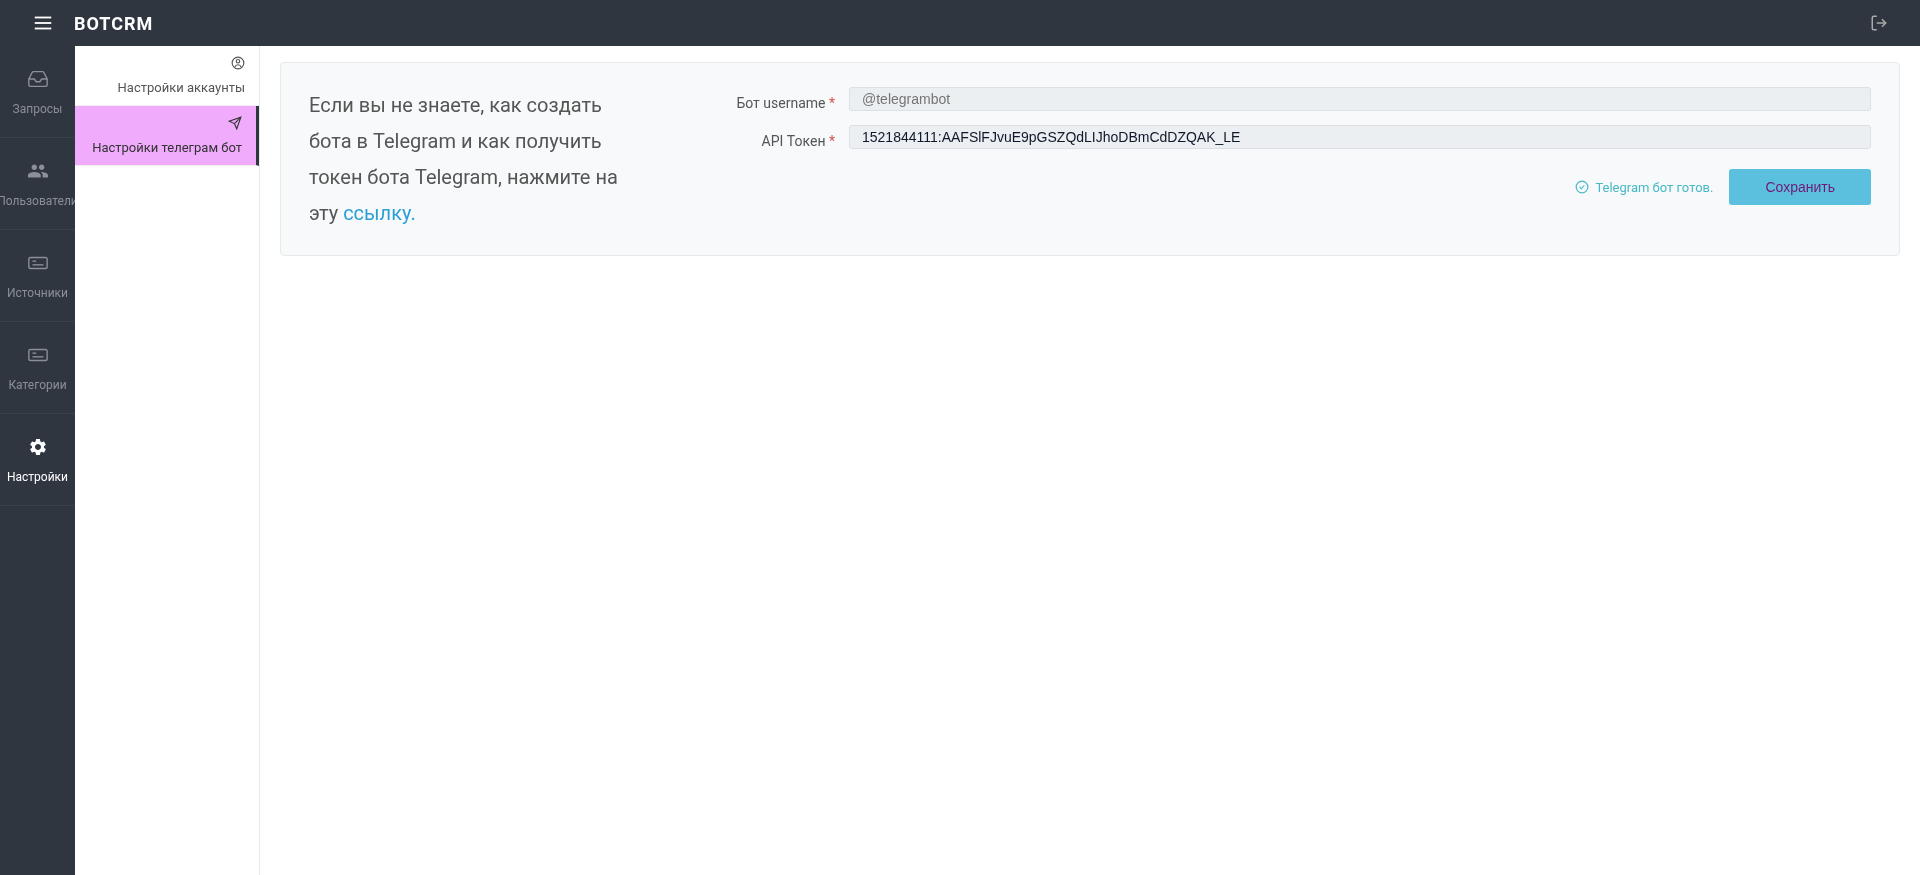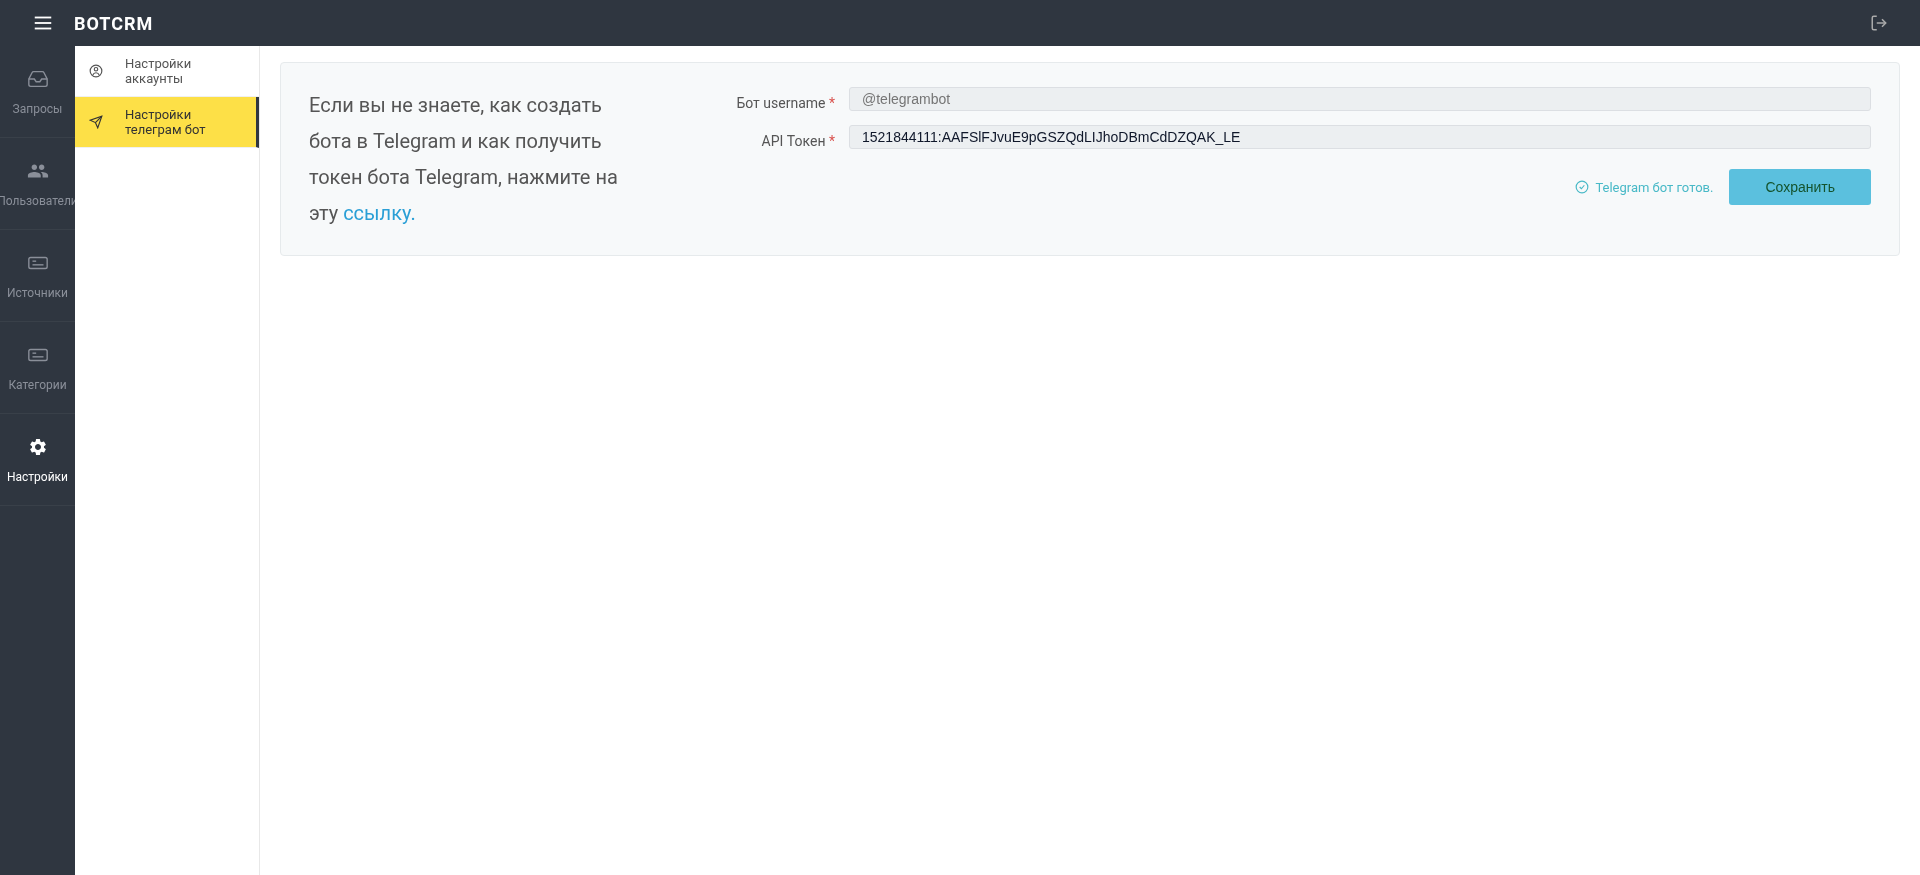--- a/index.html
+++ b/index.html
@@ -13,40 +13,40 @@
     
     .layout { display: flex; height: calc(100% - 46px); }
     
     .sidebar-main { width: 75px; background: #2f3640; display: flex; flex-direction: column; }
     .sidebar-item { height: 92px; display: flex; flex-direction: column; align-items: center; justify-content: center; gap: 12px; color: #8a8f99; border-bottom: 1px solid rgba(255,255,255,0.05); cursor: pointer; font-size: 12px; }
     .sidebar-item.active { color: #fff; }
     .sidebar-item .icon { width: 22px; height: 22px; display: flex; align-items: center; justify-content: center; }
     .sidebar-item .label { font-size: 12px; }
     
     .sidebar-sub { width: 185px; background: #fff; border-right: 1px solid #e8e8e8; }
-    .sub-item { display: flex; align-items: center; gap: 22px; padding: 10px 14px; color: #555; font-size: 13px; cursor: pointer; border-bottom: 1px solid #f0f0f0; }
-    .sub-item.active { background: #fde047; border-right: 3px solid #2f3640; color: #333; }
+    .sub-item { display: flex; align-items: flex-end; gap: 10px; padding: 10px 14px; color: #555; font-size: 13px; cursor: pointer; border-bottom: 1px solid #f0f0f0; flex-direction: column; }
+    .sub-item.active { background: #f0abfc; border-right: 3px solid #2f3640; color: #333; }
     .sub-item .sub-icon { width: 14px; height: 14px; display: flex; align-items: center; justify-content: center; }
     
     .content { flex: 1; padding: 16px 20px; background: #fff; }
     .card { background: #f7f9fa; border: 1px solid #e6eaec; border-radius: 4px; padding: 24px 28px; }
     .card-body { display: flex; gap: 40px; }
     .card-left { width: 340px; flex-shrink: 0; }
     .card-title { font-size: 17px; font-weight: 700; color: #333; margin-bottom: 14px; }
     .card-text { font-size: 20px; color: #555; line-height: 1.8; }
     .card-text a { color: #2a9fd6; text-decoration: none; }
     
     .card-right { flex: 1; }
     .form-row { display: flex; align-items: flex-end; margin-bottom: 14px; }
     .form-label { width: 160px; text-align: right; padding-right: 14px; font-size: 14px; color: #555; }
     .form-label .req { color: #d9534f; }
     .form-input { flex: 1; height: 24px; border: 1px solid #dcdfe3; border-radius: 3px; padding: 0 12px; font-size: 14px; background: #eceff1; color: #0f172a; }
     .form-actions { display: flex; justify-content: flex-end; align-items: center; gap: 16px; margin-top: 20px; }
     .status { color: #48b9c7; font-size: 13px; display: flex; align-items: center; gap: 6px; justify-content: space-between; }
-    .btn-save { background: #5bc0de; color: #14532d; border: none; border-radius: 3px; padding: 10px 36px; font-size: 14px; cursor: pointer; }
+    .btn-save { background: #5bc0de; color: #701a75; border: none; border-radius: 3px; padding: 10px 36px; font-size: 14px; cursor: pointer; }
   </style>
 </head>
 <body>
 
 <div class="header">
   <div class="header-left">
     <div class="menu-toggle">
       <svg width="22" height="22" viewBox="0 0 24 24" fill="none" stroke="currentColor" stroke-width="2">
           <line x1="3" y1="6" x2="21" y2="6"></line>
           <line x1="3" y1="12" x2="21" y2="12"></line>

